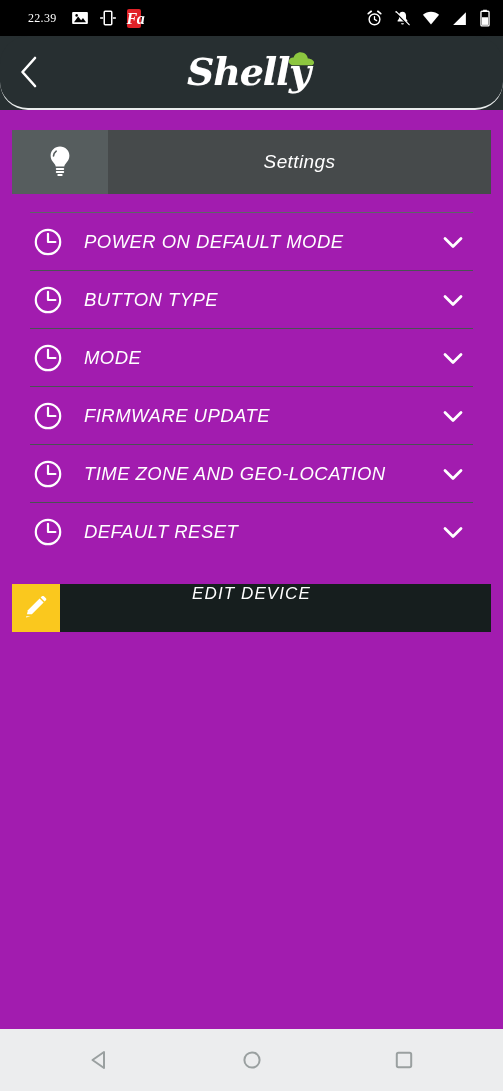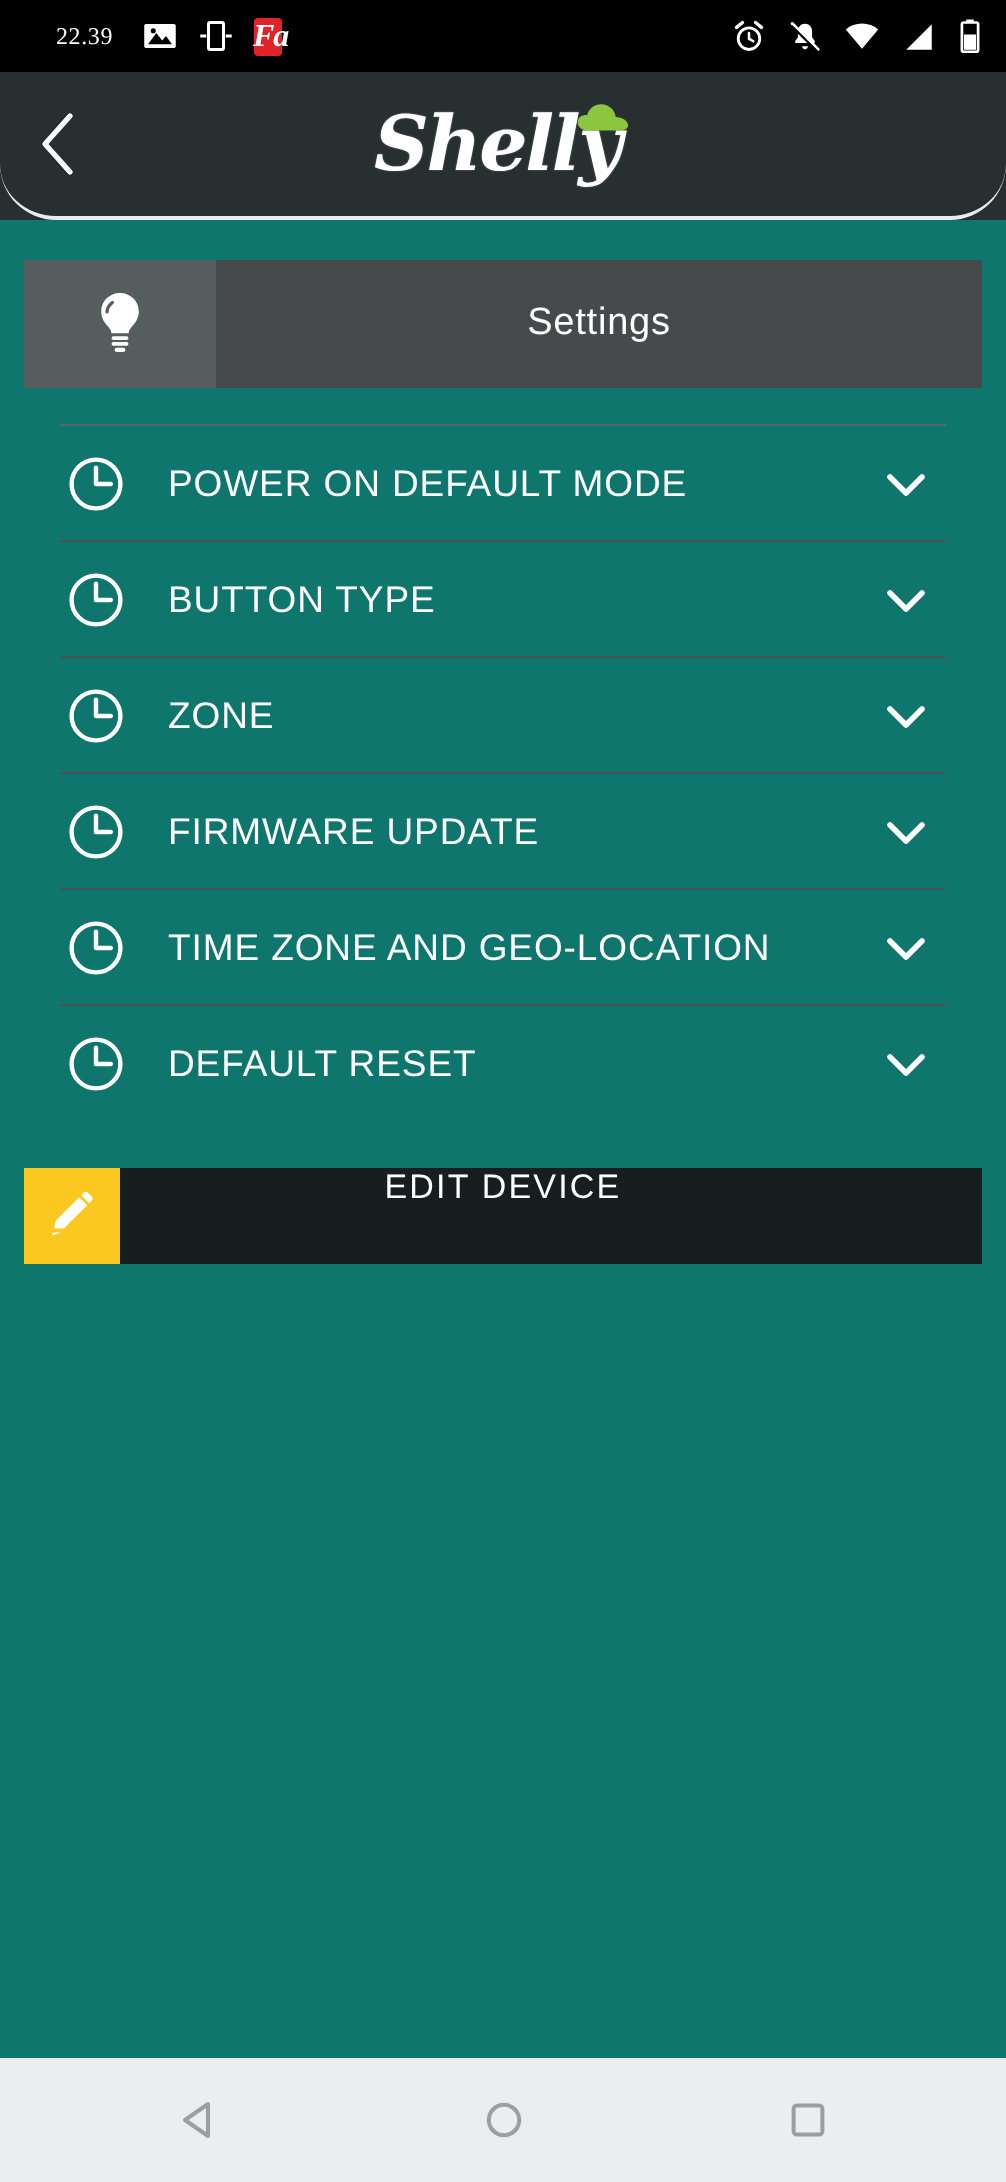--- a/index.html
+++ b/index.html
@@ -111,23 +111,24 @@
     position: absolute;
     right: 1px;
     top: 1px;
     width: 27px;
     height: 15px;
   }
 
   
   .content {
     flex: 1 1 auto;
-    background: #0f766e;
+    background: #a21caf;
     padding: 16px 0 0 0;
     overflow: hidden;
+    font-style: italic;
   }
 
   
   .tabbar {
     display: flex;
     margin: 4px 12px 0 12px;
     height: 64px;
     background: #464a4b;
   }
   .tab {
@@ -347,21 +348,21 @@
         </span>
       </div>
 
       <div class="row">
         <span class="row-icon">
           <svg width="30" height="30" viewBox="0 0 30 30">
             <circle cx="15" cy="15" r="12.2" fill="none" stroke="#ffffff" stroke-width="2.2"></circle>
             <path d="M15 6.8 L15 15 L22.4 15" fill="none" stroke="#ffffff" stroke-width="2.2" stroke-linecap="round" stroke-linejoin="round"></path>
           </svg>
         </span>
-        <span class="row-label">ZONE</span>
+        <span class="row-label">MODE</span>
         <span class="row-chevron">
           <svg width="28" height="28" viewBox="0 0 28 28">
             <path d="M6 10.5 L14 18.5 L22 10.5" fill="none" stroke="#ffffff" stroke-width="2.8" stroke-linecap="round" stroke-linejoin="round"></path>
           </svg>
         </span>
       </div>
 
       <div class="row">
         <span class="row-icon">
           <svg width="30" height="30" viewBox="0 0 30 30">

